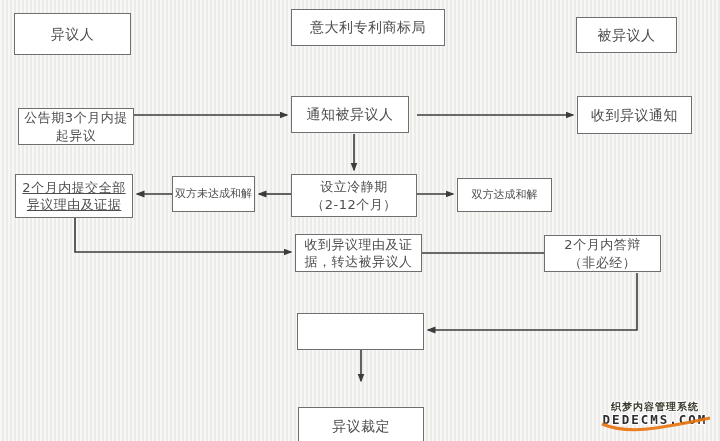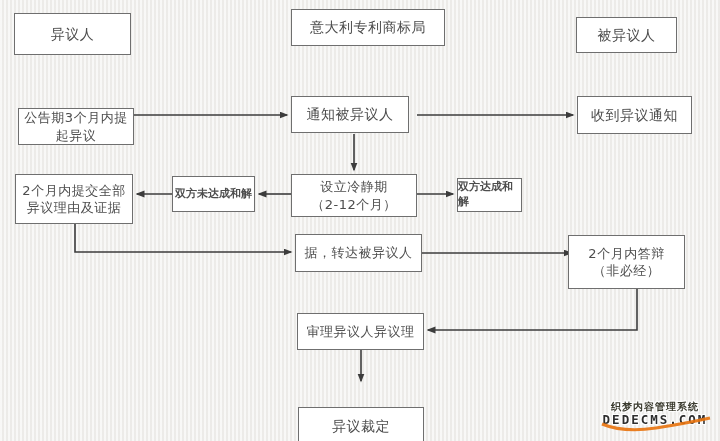--- a/index.html
+++ b/index.html
@@ -22,21 +22,21 @@
     flex-direction: column;
     align-items: center;
     justify-content: center;
     text-align: left;
     font-size: 14px;
     line-height: 1.32;
     letter-spacing: 0.5px;
   }
   .node span { display: block; }
   .node.two { font-size: 13px; }
-  .node.small { font-size: 11px; letter-spacing: 0; font-weight: bold; }
+  .node.small { font-size: 11px; letter-spacing: 0; }
   #arrows {
     position: absolute;
     left: 0; top: 0;
     pointer-events: none;
   }
   #watermark {
     position: absolute;
     left: 594px;
     top: 401px;
     width: 122px;
@@ -105,45 +105,45 @@
     <span>公告期3个月内提</span>
     <span>起异议</span>
   </div>
   <div class="node" style="left:291px;top:96px;width:118px;height:37px;">
     <span>通知被异议人</span>
   </div>
   <div class="node" style="left:577px;top:96px;width:115px;height:38px;">
     <span>收到异议通知</span>
   </div>
 
-  <div class="node two" style="left:15px;top:174px;width:118px;height:50px;">
+  <div class="node two" style="left:15px;top:174px;width:118px;height:44px;text-decoration:underline;">
     <span>2个月内提交全部</span>
     <span>异议理由及证据</span>
   </div>
   <div class="node small" style="left:172px;top:176px;width:83px;height:36px;">
     <span>双方未达成和解</span>
   </div>
   <div class="node two" style="left:291px;top:174px;width:126px;height:43px;">
     <span>设立冷静期</span>
     <span>（2-12个月）</span>
   </div>
-  <div class="node small" style="left:457px;top:178px;width:65px;height:34px;">
+  <div class="node small" style="left:457px;top:178px;width:95px;height:34px;">
     <span>双方达成和解</span>
   </div>
 
   <div class="node two" style="left:295px;top:234px;width:127px;height:38px;">
+    <span>收到异议理由及证</span>
     <span>据，转达被异议人</span>
   </div>
-  <div class="node two" style="left:568px;top:235px;width:117px;height:54px;">
+  <div class="node two" style="left:544px;top:235px;width:117px;height:37px;">
     <span>2个月内答辩</span>
     <span>（非必经）</span>
   </div>
 
   <div class="node two" style="left:297px;top:313px;width:127px;height:37px;">
-    <span>审理异议人异议理</span>
   </div>
 
   <div class="node" style="left:298px;top:407px;width:126px;height:38px;">
     <span>异议裁定</span>
   </div>
 
   <div id="watermark">
     <svg class="wm-swoosh" width="118" height="26" viewBox="0 0 118 26">
       <path d="M6,15 Q28,24 60,19 T114,9" stroke="#e8720c" stroke-width="3" fill="none" opacity="0.9"></path>
     </svg>

